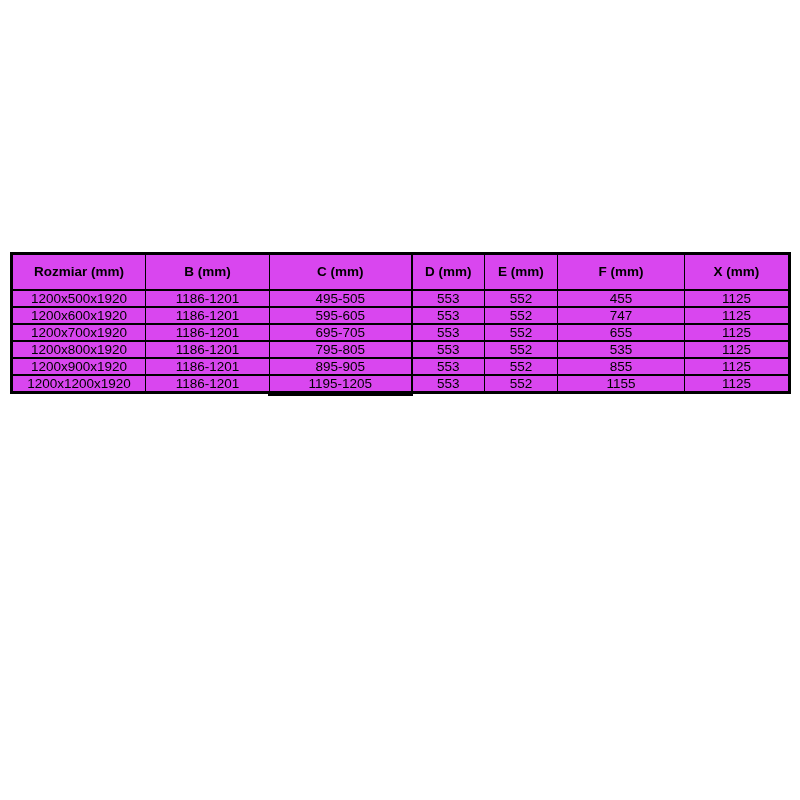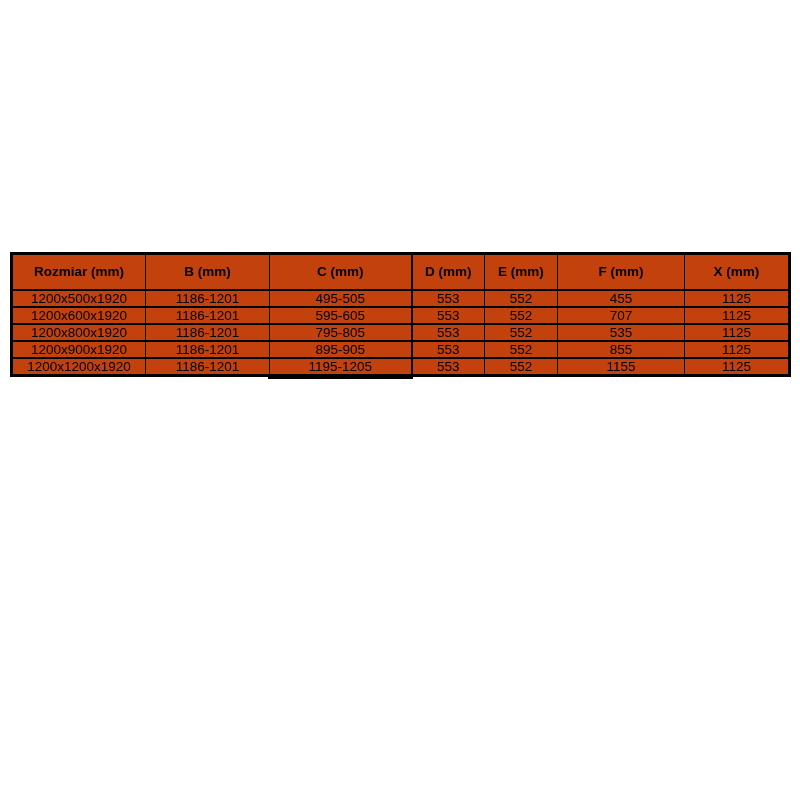--- a/index.html
+++ b/index.html
@@ -19,21 +19,21 @@
   }
   .table-wrap {
     position: absolute;
     left: 10px;
     top: 252px;
   }
   table.spec-table {
     border-collapse: collapse;
     table-layout: fixed;
     border: 3px solid #000000;
-    background: #c2410c;
+    background: #d946ef;
   }
   .spec-table th,
   .spec-table td {
     border-left: 1px solid #000000;
     border-right: 1px solid #000000;
     border-top: 2px solid #000000;
     border-bottom: 2px solid #000000;
     text-align: center;
     vertical-align: middle;
     padding: 0 2px;
@@ -96,21 +96,30 @@
           <td>552</td>
           <td>455</td>
           <td>1125</td>
         </tr>
         <tr>
           <td>1200x600x1920</td>
           <td>1186-1201</td>
           <td>595-605</td>
           <td>553</td>
           <td>552</td>
-          <td>707</td>
+          <td>747</td>
+          <td>1125</td>
+        </tr>
+        <tr>
+          <td>1200x700x1920</td>
+          <td>1186-1201</td>
+          <td>695-705</td>
+          <td>553</td>
+          <td>552</td>
+          <td>655</td>
           <td>1125</td>
         </tr>
         <tr>
           <td>1200x800x1920</td>
           <td>1186-1201</td>
           <td>795-805</td>
           <td>553</td>
           <td>552</td>
           <td>535</td>
           <td>1125</td>

